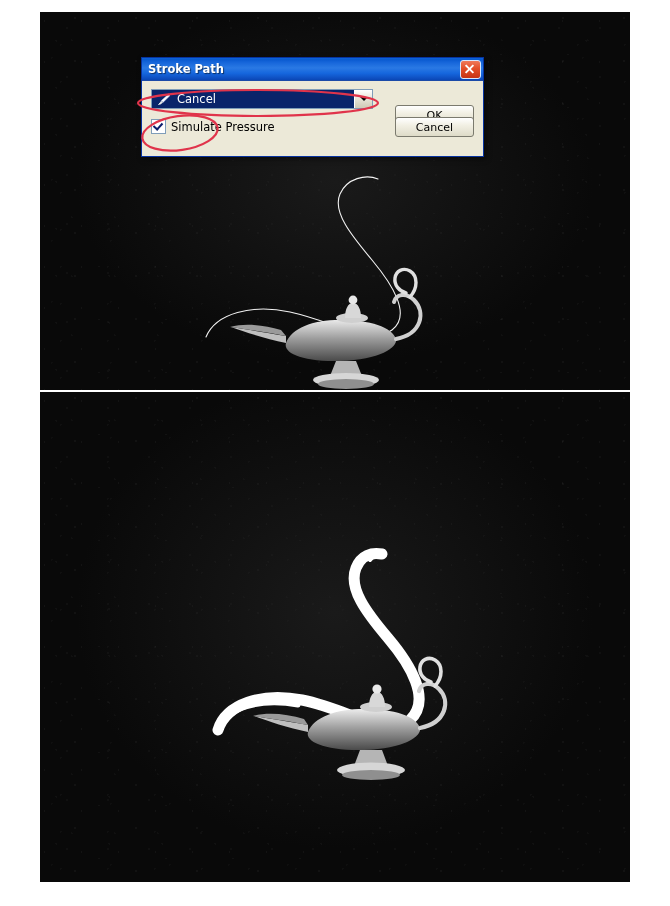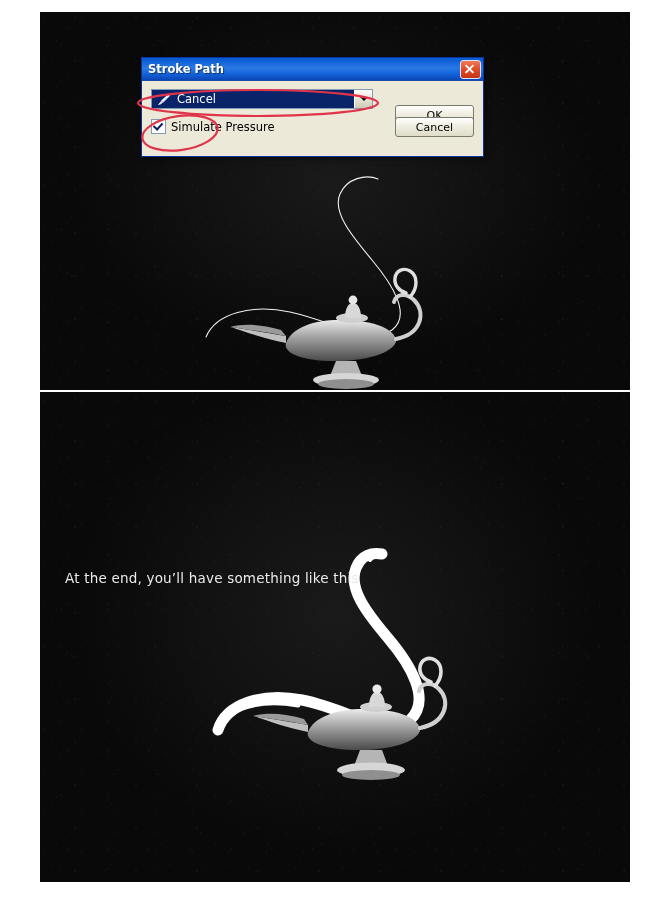--- a/index.html
+++ b/index.html
@@ -314,21 +314,20 @@
         <circle cx="337" cy="297" r="4.6" fill="#eaeaea"></circle>
         <path d="M380,336 C406,331 411,309 399,297 C391,289 381,291 379,299" fill="none" stroke="#d0d0d0" stroke-width="4.2" stroke-linecap="round"></path>
         <path d="M395,294 C403,285 403,273 395,268 C388,264 381,268 380,275 C379,282 384,288 391,290" fill="none" stroke="#e0e0e0" stroke-width="3.6" stroke-linecap="round"></path>
         <path d="M320,358 L314,374 L348,374 L342,358 Z" fill="#b5b5b5"></path>
         <ellipse cx="331" cy="378" rx="34" ry="7.5" fill="#d6d6d6"></ellipse>
         <ellipse cx="331" cy="383" rx="29" ry="5" fill="#8f8f8f"></ellipse>
       </g>
     </svg>
   </div>
 
-  <div id="caption">At the end, you’ll have something like this</div>
 
   <div id="stroke-dialog">
 
     <div id="dialog-titlebar">
       <div id="dialog-title">Stroke Path</div>
       <div id="dialog-close"></div>
     </div>
 
     <div id="dialog-body">
 

